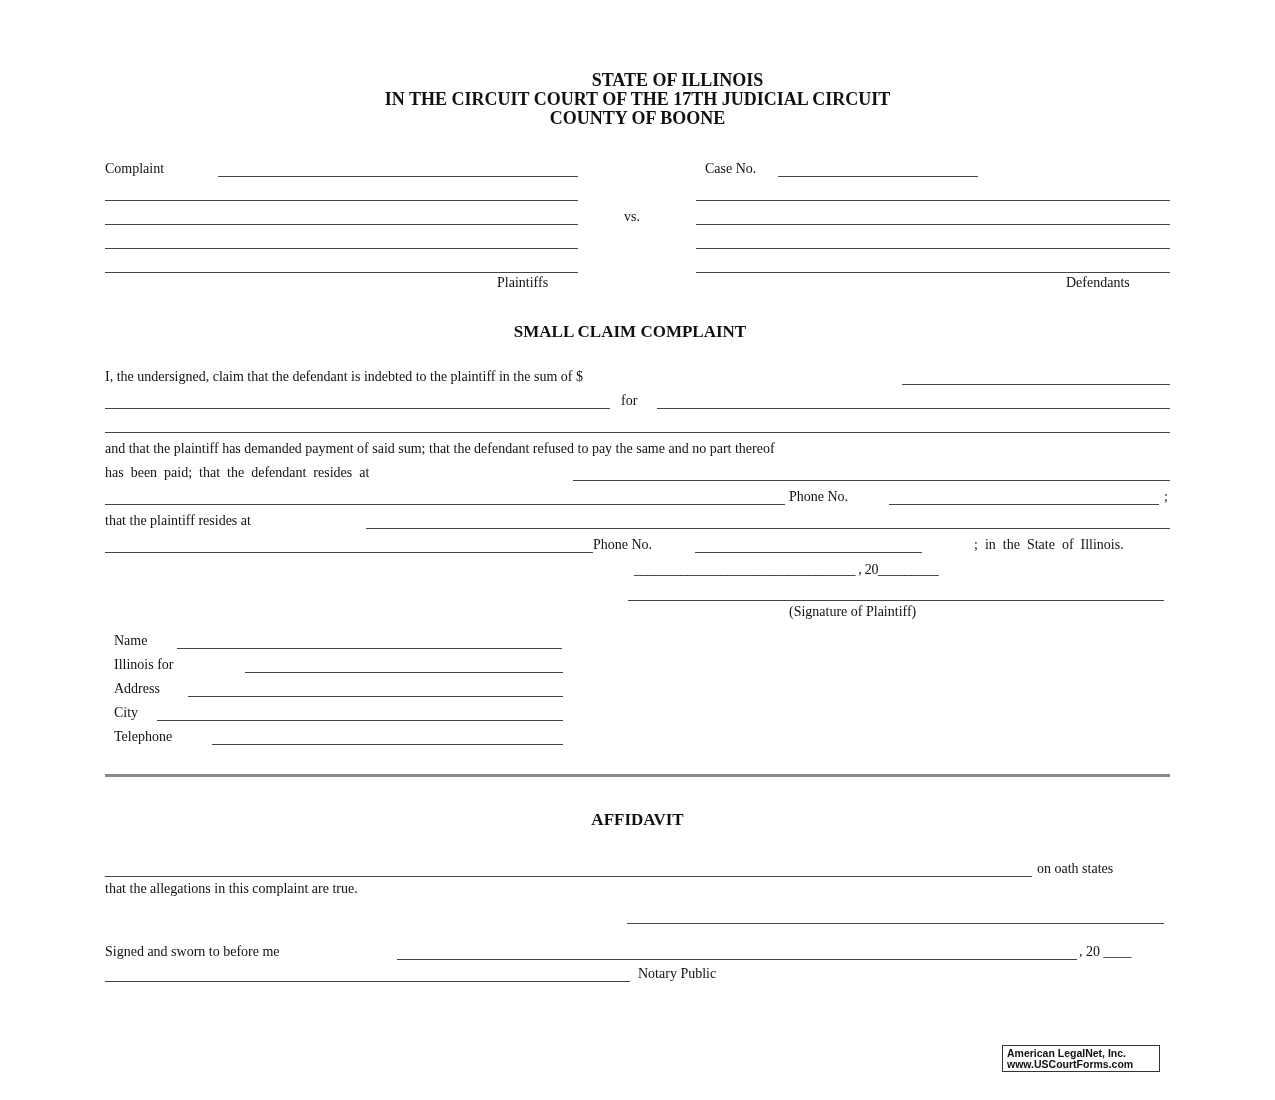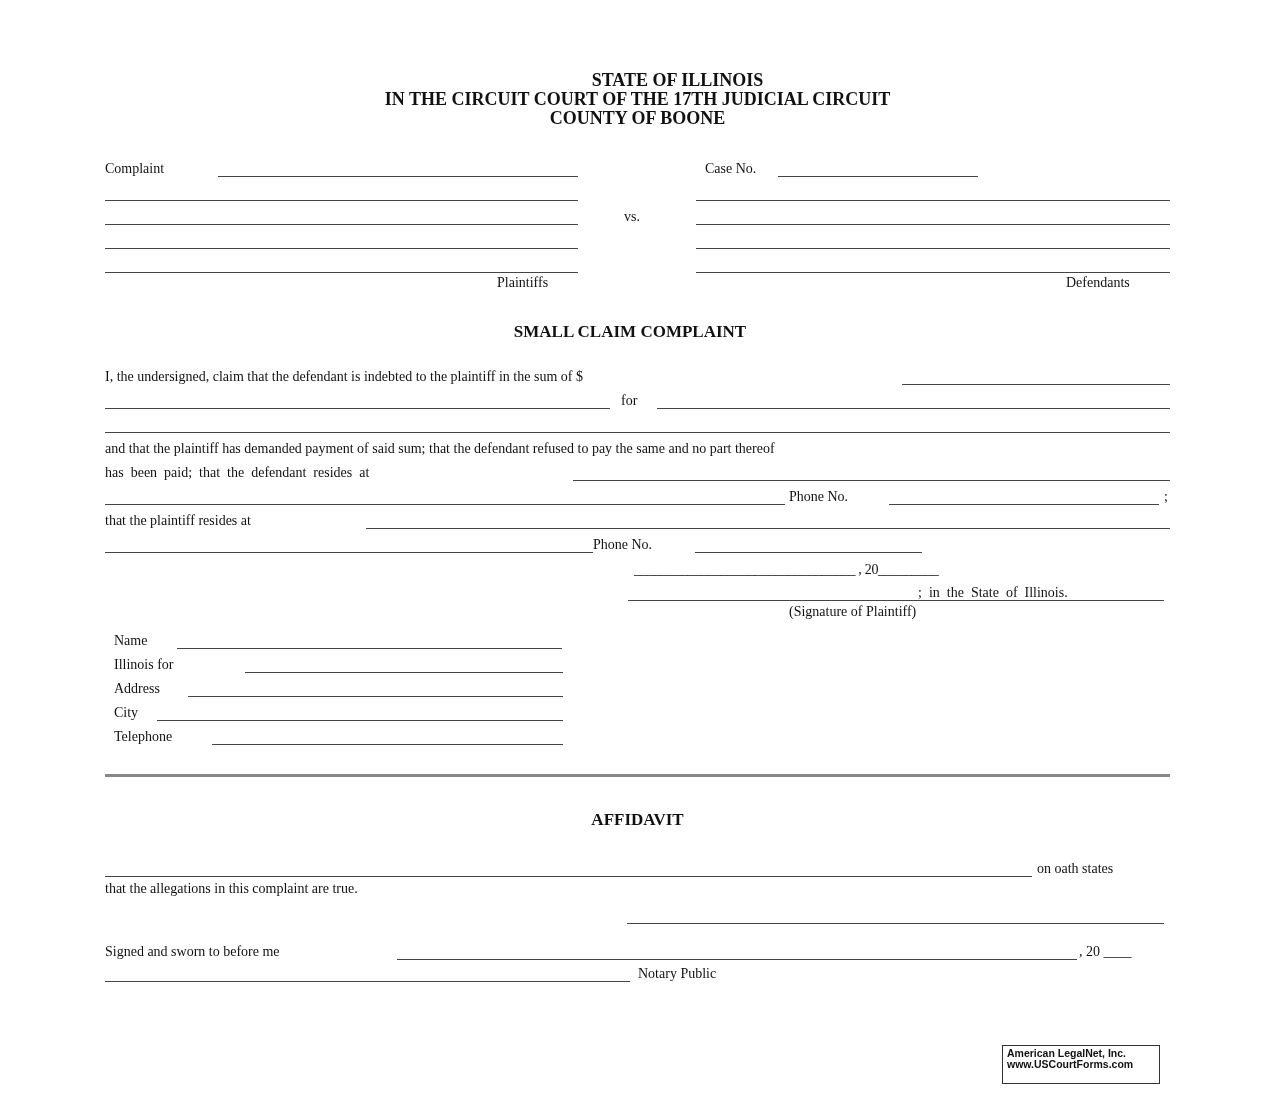--- a/index.html
+++ b/index.html
@@ -5,21 +5,21 @@
   html, body { margin:0; padding:0; background:#ffffff; }
   body { width:1275px; height:1100px; position:relative; overflow:hidden;
          font-family:"Liberation Serif", "DejaVu Serif", serif; color:#111; }
   .abs { position:absolute; }
   .txt { font-size:14px; line-height:18px; white-space:nowrap; }
   .bold { font-weight:bold; }
   .line { position:absolute; height:0; border-top:1.3px solid #444; }
   .center { text-align:center; }
   .header { left:0; width:1275px; font-weight:bold; font-size:18px; line-height:19px; text-align:center; }
   .sep { position:absolute; left:105px; width:1065px; height:3px; background:#888; }
-  .badge { position:absolute; left:1002px; top:1045px; width:158px; height:39px; border:1.5px solid #333;
+  .badge { position:absolute; left:1002px; top:1045px; width:158px; height:27px; border:1.5px solid #333;
            font-family:"Liberation Sans","DejaVu Sans",sans-serif; font-size:10.5px; font-weight:bold;
            line-height:11px; padding:2px 0 0 4px; box-sizing:border-box; }
 </style>
 </head>
 <body>
 
 <div class="abs header" style="top:71px;margin-left:40px;">STATE OF ILLINOIS</div>
 <div class="abs header" style="top:90px;">IN THE CIRCUIT COURT OF THE 17TH JUDICIAL CIRCUIT</div>
 <div class="abs header" style="top:109px;">COUNTY OF BOONE</div>
 
@@ -59,21 +59,21 @@
 <div class="abs txt" style="left:789px; top:488px;">Phone No.</div>
 <div class="line" style="left:889px; width:270px; top:504px;"></div>
 <div class="abs txt" style="left:1164px; top:488px;">;</div>
 
 <div class="abs txt" style="left:105px; top:512px;">that the plaintiff resides at</div>
 <div class="line" style="left:366px; width:804px; top:528px;"></div>
 
 <div class="line" style="left:105px; width:488px; top:552px;"></div>
 <div class="abs txt" style="left:593px; top:536px;">Phone No.</div>
 <div class="line" style="left:695px; width:227px; top:552px;"></div>
-<div class="abs txt" style="left:918px; top:536px; white-space:pre;margin-top:48px;">;  in  the  State  of  Illinois.</div>
+<div class="abs txt" style="left:974px; top:536px; white-space:pre;">;  in  the  State  of  Illinois.</div>
 
 <div class="abs txt" style="left:634px; top:561px; letter-spacing:-0.3px;">_________________________________ , 20_________</div>
 
 <div class="line" style="left:628px; width:536px; top:600px;"></div>
 <div class="abs txt" style="left:789px; top:603px;">(Signature of Plaintiff)</div>
 
 <div class="abs txt" style="left:114px; top:632px;">Name</div>
 <div class="line" style="left:177px; width:385px; top:648px;"></div>
 <div class="abs txt" style="left:114px; top:656px;">Illinois for</div>
 <div class="line" style="left:245px; width:318px; top:672px;"></div>

